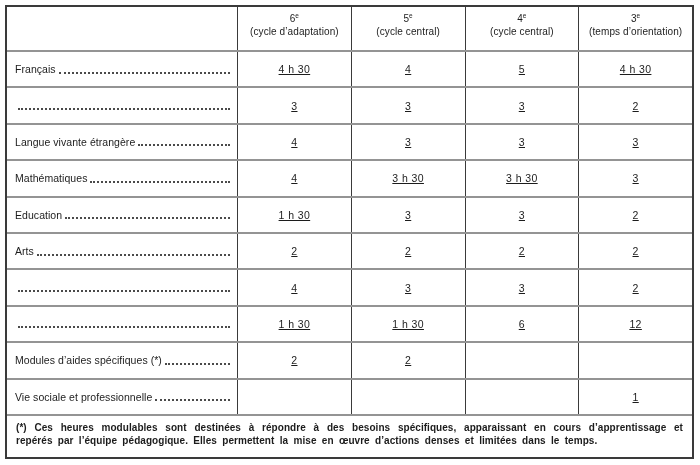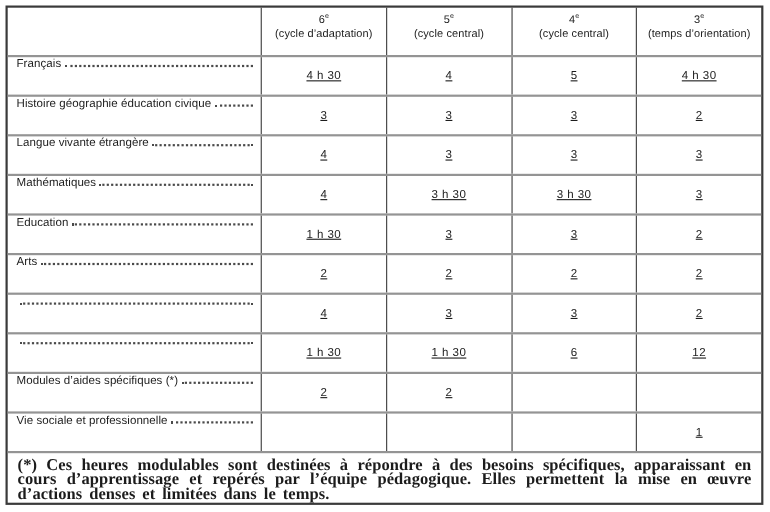--- a/index.html
+++ b/index.html
@@ -38,20 +38,21 @@
     overflow: hidden;
   }
   .header-cell sup {
     font-size: 6.5px;
     vertical-align: super;
     line-height: 0;
   }
   .corner-cell { }
   .subject-cell {
     display: flex;
+    align-items: center;
     overflow: hidden;
     padding: 0 6px 0 8px;
     font-size: 10.5px;
     letter-spacing: 0.05px;
     white-space: nowrap;
   }
   .dotted-leader {
     flex: 1;
     min-width: 6px;
     height: 0;
@@ -67,27 +68,26 @@
     justify-content: center;
     font-size: 10.5px;
     letter-spacing: 0.4px;
     white-space: nowrap;
     text-decoration: underline;
   }
   .footnote {
     flex: 1;
     border-top: 2px solid #949494;
     padding: 5px 9px 0 9px;
-    font-size: 15px;
+    font-size: 10px;
     line-height: 13.5px;
     font-weight: bold;
     text-align: justify;
     word-spacing: 2.5px;
     letter-spacing: 0.05px;
-    font-family: Liberation Serif, serif;
   }
 </style>
 </head>
 <body>
 
 <div class="doc-table">
 
   <div class="grid-row header-row">
     <div class="header-cell corner-cell" style="border-left:none"></div>
     <div class="header-cell">
@@ -114,21 +114,20 @@
         <span class="dotted-leader"></span>
       </div>
     <div class="value-cell">4 h 30</div>
     <div class="value-cell">4</div>
     <div class="value-cell">5</div>
     <div class="value-cell">4 h 30</div>
   </div>
 
   <div class="grid-row data-row">
     <div class="subject-cell">
-        <span>Histoire géographie éducation civique</span>
         <span class="dotted-leader"></span>
       </div>
     <div class="value-cell">3</div>
     <div class="value-cell">3</div>
     <div class="value-cell">3</div>
     <div class="value-cell">2</div>
   </div>
 
   <div class="grid-row data-row">
     <div class="subject-cell">

